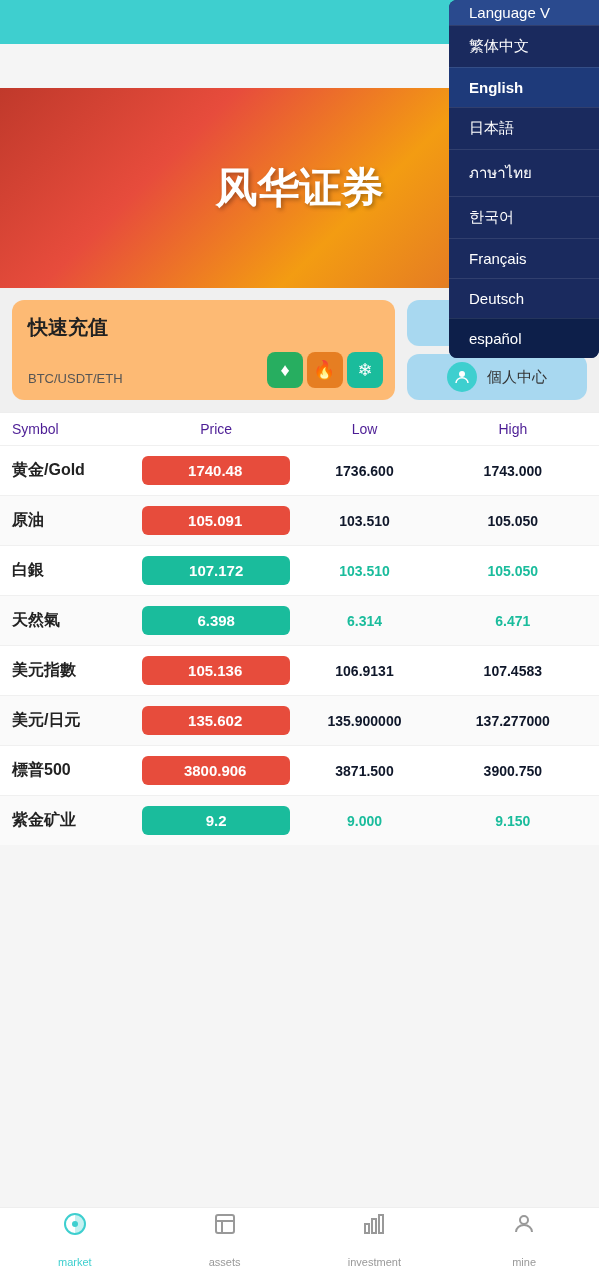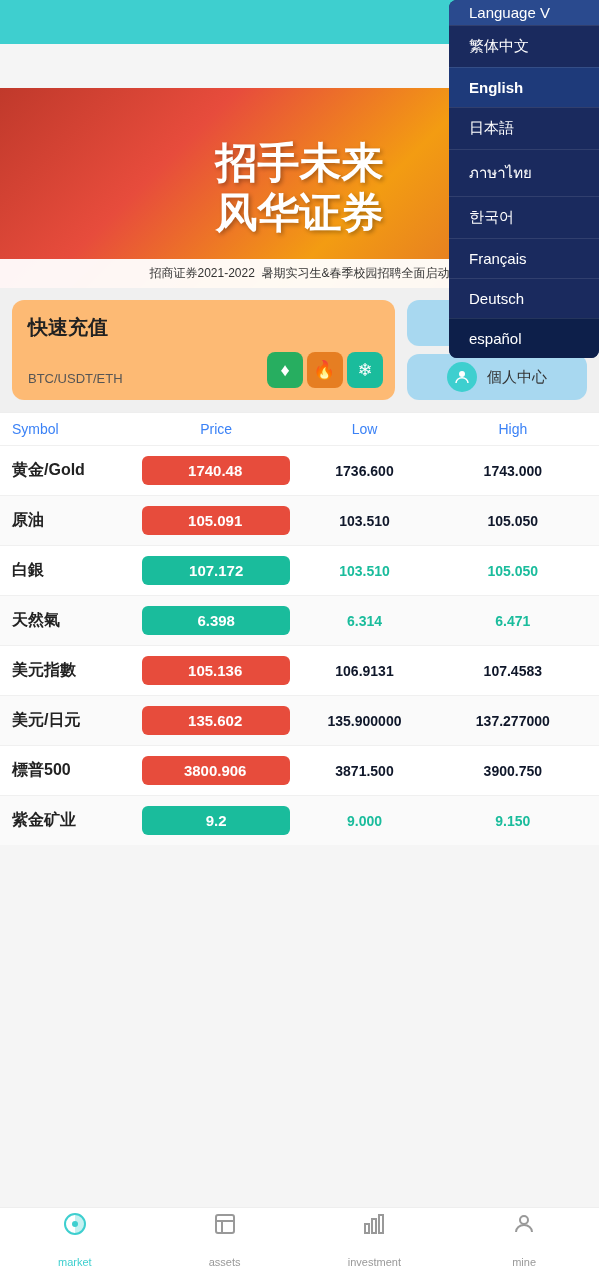--- a/index.html
+++ b/index.html
@@ -32,21 +32,21 @@
     .crypto-orange { background: #e67e22; color: white; }
     .crypto-teal { background: #1abc9c; color: white; }
 
     .right-buttons { display: flex; flex-direction: column; gap: 8px; margin-left: 12px; }
     .action-btn { background: #a8d8f0; border-radius: 12px; width: 180px; height: 46px; display: flex; align-items: center; justify-content: center; gap: 10px; cursor: pointer; }
     .action-btn-icon { width: 30px; height: 30px; border-radius: 50%; background: #3ecfcf; display: flex; align-items: center; justify-content: center; color: white; font-size: 16px; }
     .action-btn-text { font-size: 15px; color: #333; }
 
     
     .table-header { display: grid; grid-template-columns: 130px 1fr 1fr 1fr; padding: 8px 12px; background: white; border-top: 1px solid #eee; }
-    .table-header span { text-align: center; font-size: 14px; color: #3b82f6; }
+    .table-header span { text-align: center; font-size: 14px; color: #4c1d95; }
     .table-header span:first-child { text-align: left; }
 
     .table-row { display: grid; grid-template-columns: 130px 1fr 1fr 1fr; padding: 10px 12px; background: white; border-top: 1px solid #f0f0f0; align-items: center; }
     .table-row:nth-child(even) { background: #fafafa; }
     .row-name { font-size: 16px; font-weight: 600; color: #222; }
     .price-badge { border-radius: 6px; padding: 6px 10px; text-align: center; font-size: 15px; font-weight: bold; color: white; }
     .price-red { background: #e74c3c; padding-left: 8px; }
     .price-teal { background: #1abc9c; }
     .cell-val { text-align: center; font-size: 14px; font-weight: 600; }
     .val-red { color: #0f172a; }
@@ -77,26 +77,21 @@
   <div class="lang-item">日本語</div>
   <div class="lang-item">ภาษาไทย</div>
   <div class="lang-item">한국어</div>
   <div class="lang-item">Français</div>
   <div class="lang-item">Deutsch</div>
   <div class="lang-item selected">español</div>
 </div>
 
 <div class="banner" style="margin-top:44px;">
   <div style="text-align:center; z-index:1;">
-    <div class="banner-text">招手未来</div>
     <div class="banner-text">风华证券</div>
-  </div>
-  <div class="banner-sub">
-    <span>招商证券2021-2022</span>&nbsp;
-    <span>暑期实习生&amp;春季校园招聘全面启动</span>
   </div>
 </div>
 
 <div class="quick-section">
   <div class="quick-recharge">
     <div class="quick-recharge-title">快速充值</div>
     <div class="quick-recharge-sub">BTC/USDT/ETH</div>
     <div class="crypto-icons">
       <div class="crypto-icon crypto-green">♦</div>
       <div class="crypto-icon crypto-orange">🔥</div>

